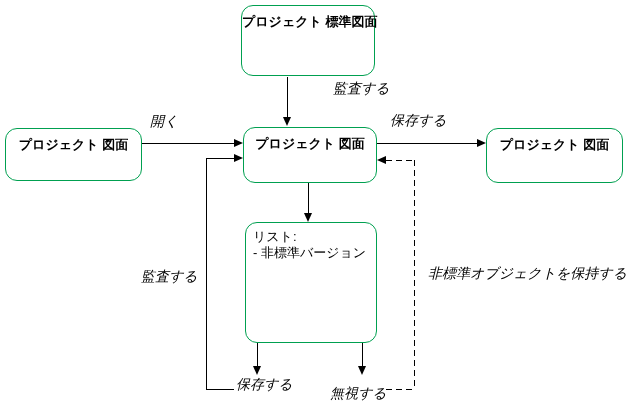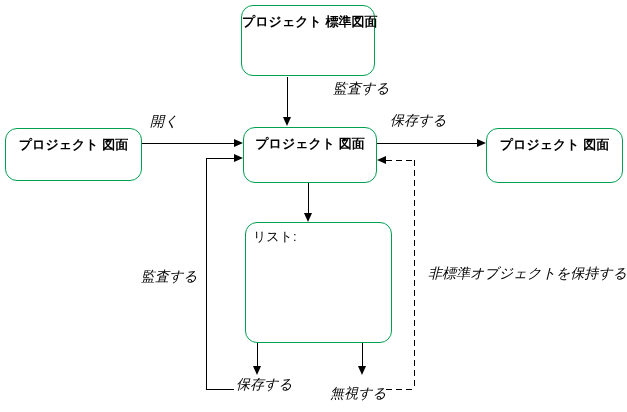--- a/index.html
+++ b/index.html
@@ -59,22 +59,23 @@
 <div id="canvas">
 
   <div class="box" style="left:241px; top:5px; width:134px; height:71px;">プロジェクト 標準図面</div>
 
   <div class="box" style="left:5px; top:128px; width:137px; height:53px;">プロジェクト 図面</div>
 
   <div class="box" style="left:243px; top:127px; width:134px; height:56px;">プロジェクト 図面</div>
 
   <div class="box" style="left:486px; top:128px; width:137px; height:55px;">プロジェクト 図面</div>
 
-  <div class="listbox" style="left:245px; top:222px; width:147px; height:121px;">
+  <div class="listbox" style="left:245px; top:222px; width:132px; height:121px;">
     <div>リスト:</div>
+    <div>- 非標準バージョン</div>
   </div>
 
   <div class="vline" style="left:287px; top:77px; height:41px;"></div>
   <div class="arr arr-down" style="left:283px; top:117px;"></div>
   <div class="lbl" style="left:296px; top:80px;margin-left:37px;">監査する</div>
 
   <div class="hline" style="left:142px; top:143px; width:93px;"></div>
   <div class="arr arr-right" style="left:234px; top:139px;"></div>
   <div class="lbl" style="left:150px; top:113px;">開く</div>
 

